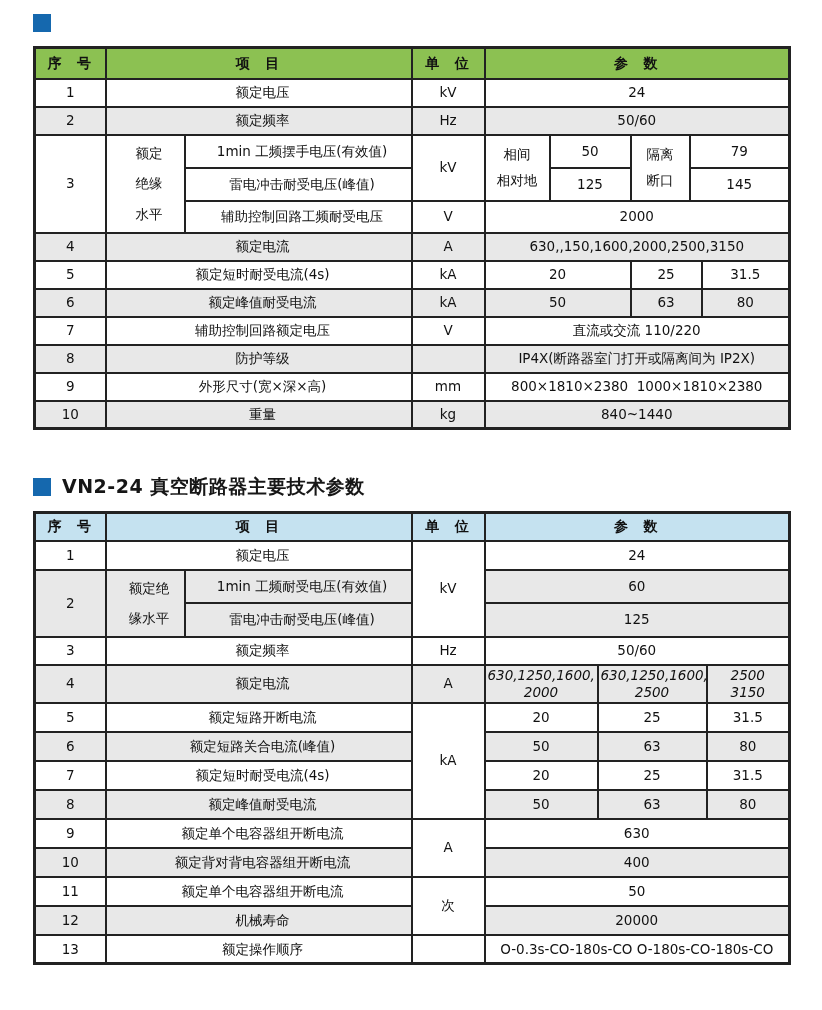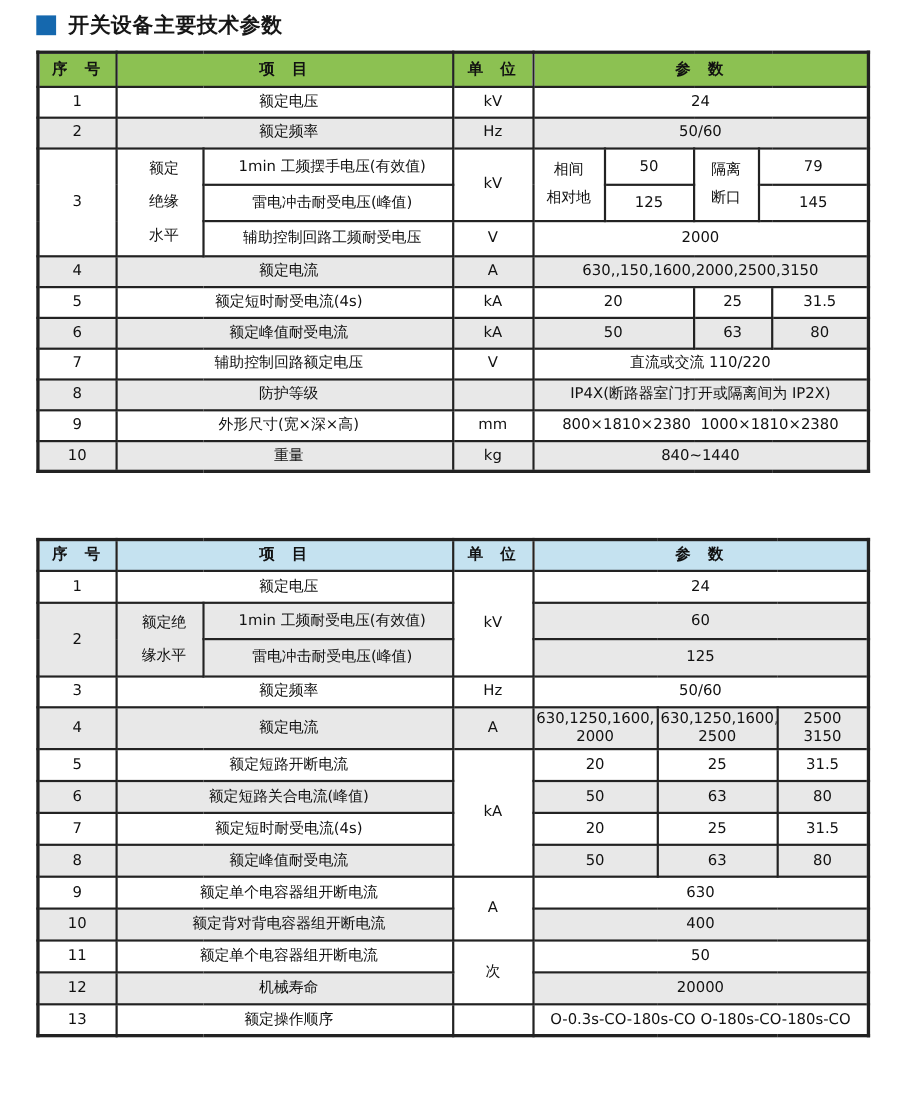--- a/index.html
+++ b/index.html
@@ -34,36 +34,35 @@
     overflow:hidden;
     color:var(--text,#111);
   }
   table.t thead th{font-weight:bold;font-size:14px;letter-spacing:2px;}
   #t1 thead th{background:var(--t1-header-bg,#8CC152);}
   #t2 thead th{background:var(--t2-header-bg,#C5E2F0);}
   .item{text-align:right;padding-left:12px !important;}
   .alt{background:var(--alt-row-bg,#E8E8E8);}
   .tall-label{line-height:2.25 !important;}
   .grid-label{line-height:1.9 !important;}
-  .tight{line-height:1.25 !important;padding:1px 2px !important;}
+  .tight{line-height:1.25 !important;padding:1px 2px !important;font-style:italic;}
   .h28{height:28px}.h29{height:29px}.h31{height:31px}.h32{height:32px}
   .h33{height:33px}.h34{height:34px}.h38{height:38px}
   .note{margin-top:13px;margin-left:5px;font-size:14.5px;color:#161616;}
   .gap1{height:46px}
   .tbl-gap{height:13px}
   .tbl-gap1{height:12px}
 </style>
 </head>
 <body>
 
 <div id="page">
 
   <div class="title-row">
     <div class="title-sq"></div>
-    <div class="title-text">开关设备主要技术参数</div>
   </div>
 
   <div class="tbl-gap1"></div>
 
   <table class="t" id="t1">
     <colgroup>
       <col style="width:71px">
         <col style="width:79px">
         <col style="width:227px">
         <col style="width:73px">
@@ -163,20 +162,24 @@
         <td colspan="2" class="item alt">重量</td>
         <td class="alt">kg</td>
         <td colspan="5" class="alt">840~1440</td>
       </tr>
     </tbody>
   </table>
 
 
   <div class="gap1"></div>
 
+  <div class="title-row">
+    <div class="title-sq"></div>
+    <div class="title-text">VN2-24 真空断路器主要技术参数</div>
+  </div>
 
   <div class="tbl-gap"></div>
 
   <table class="t" id="t2">
     <colgroup>
       <col style="width:71px">
         <col style="width:79px">
         <col style="width:227px">
         <col style="width:73px">
       <col style="width:113px">

